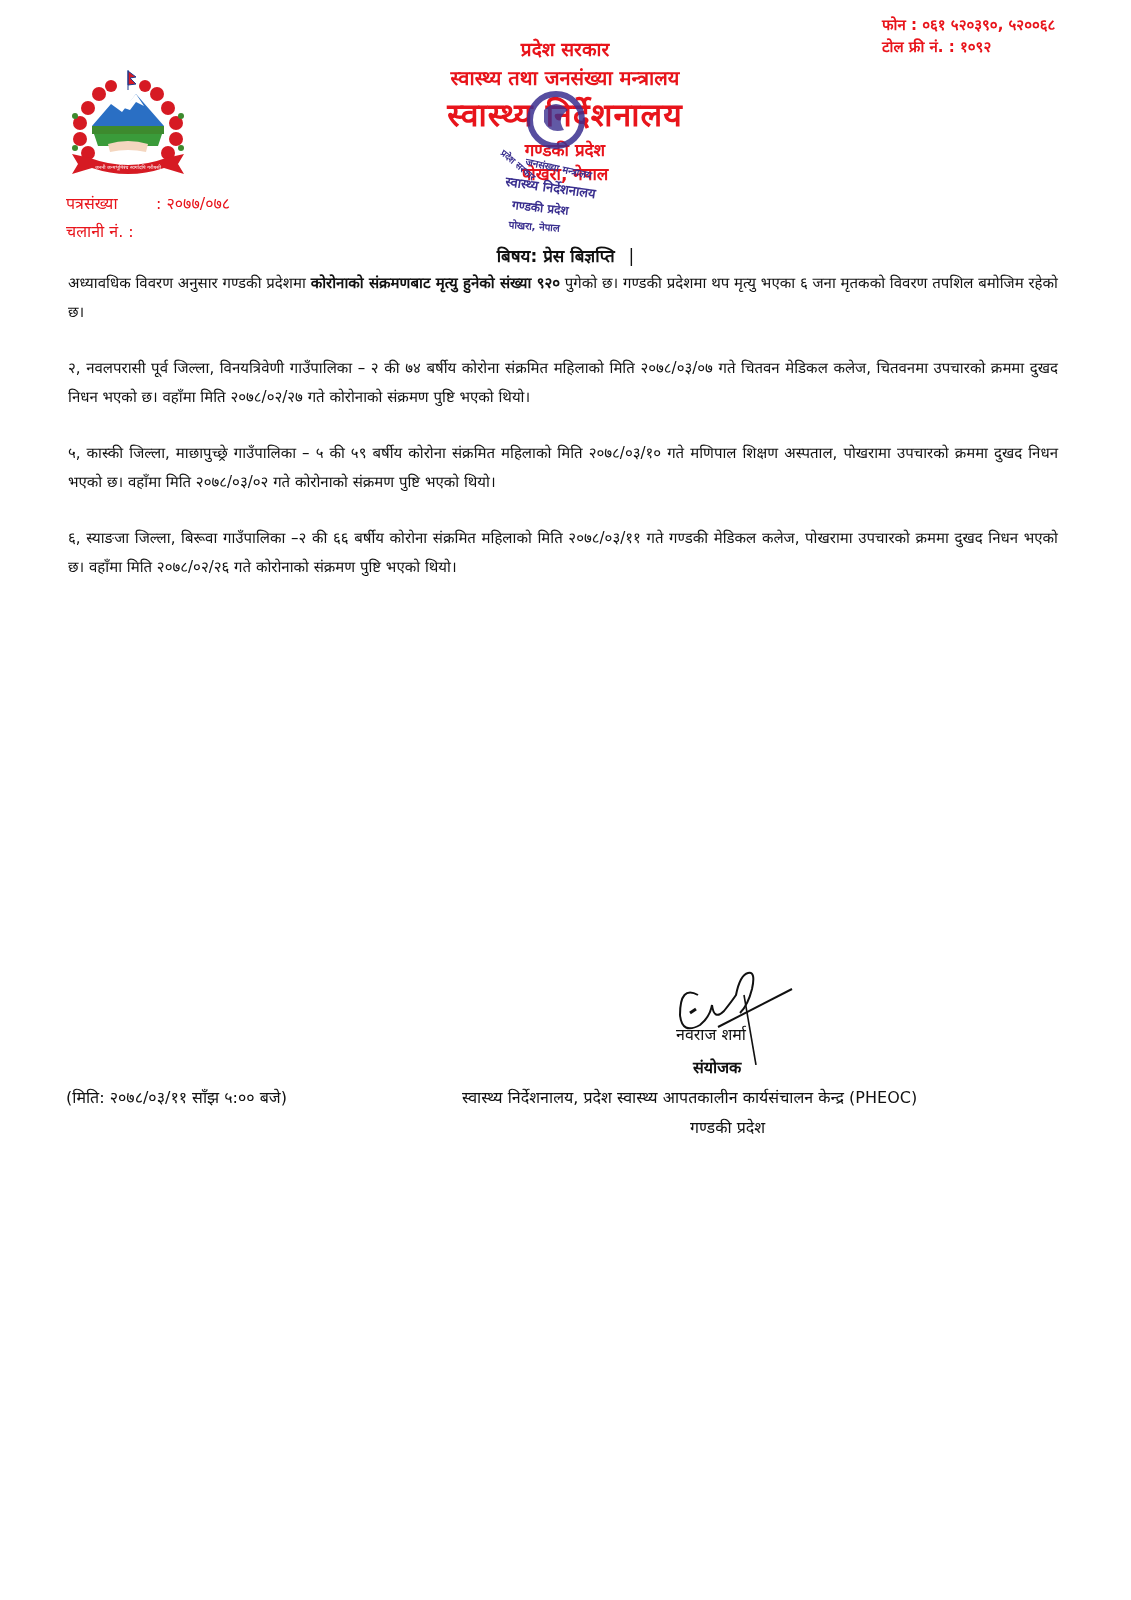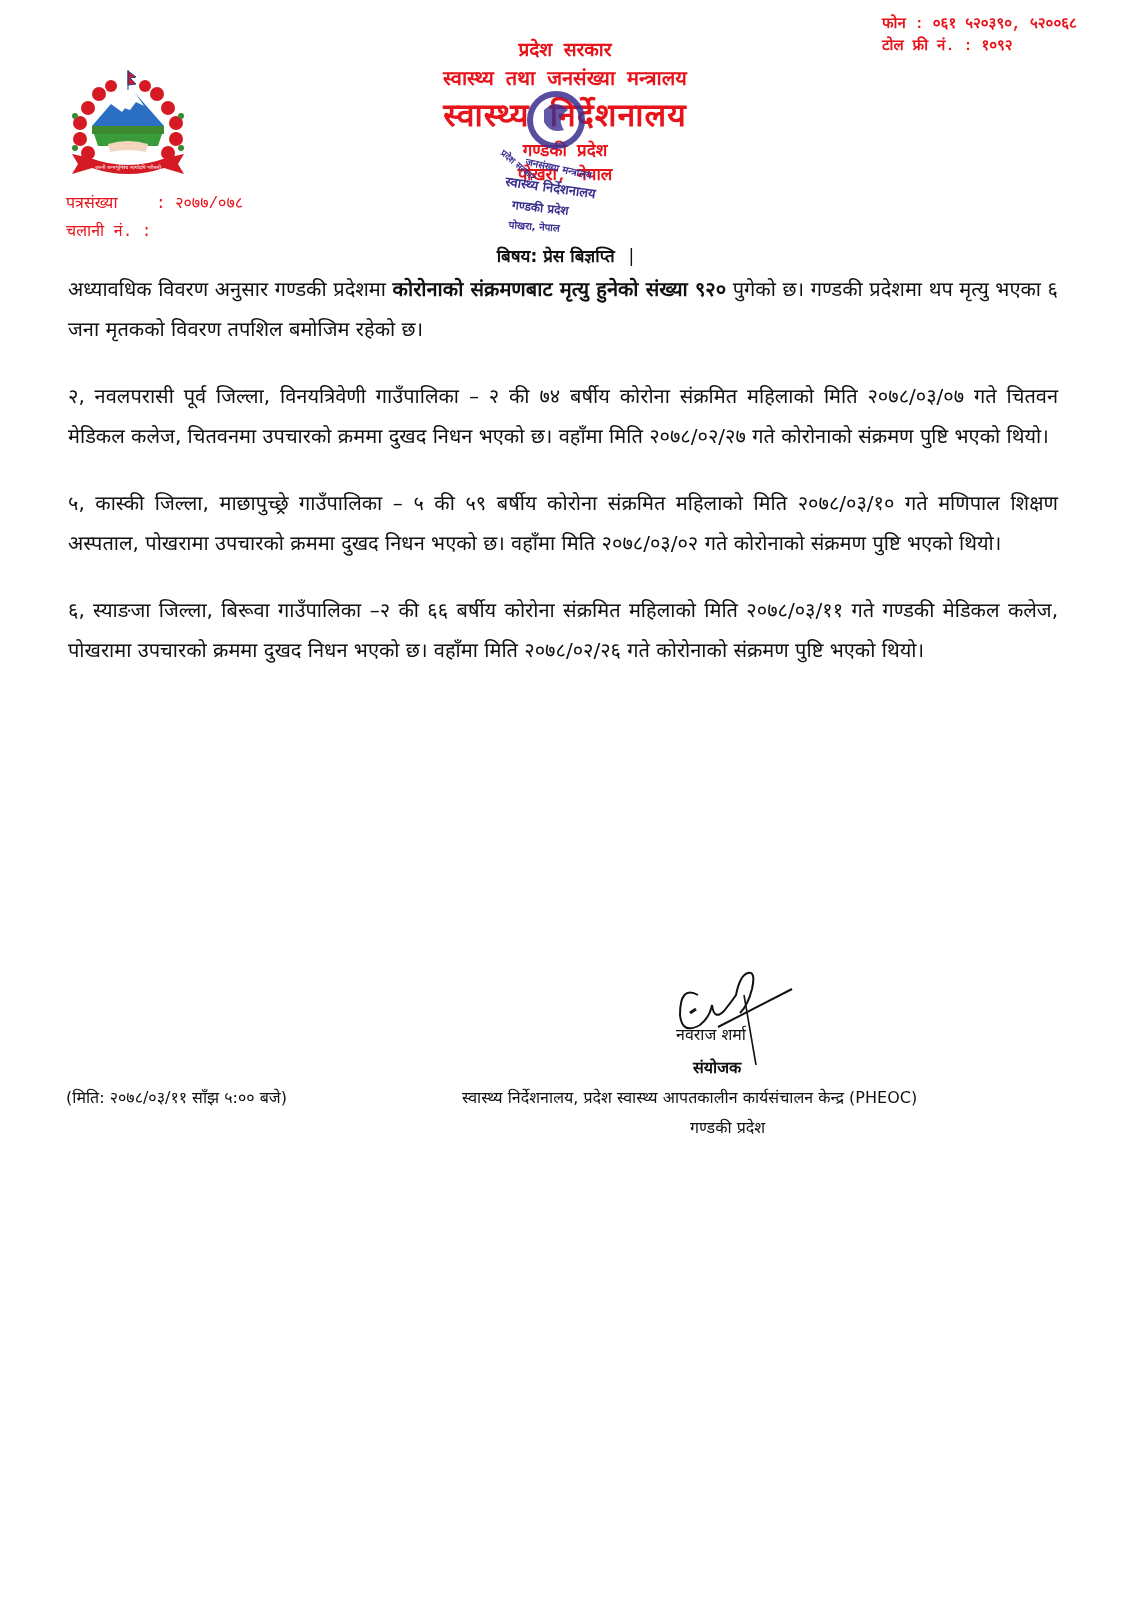--- a/index.html
+++ b/index.html
@@ -8,21 +8,21 @@
       background: #ffffff;
     }
     body {
       width: 1131px;
       height: 1600px;
       position: relative;
       overflow: hidden;
       font-family: "DejaVu Sans", "Liberation Sans", sans-serif;
       color: #111111;
     }
-    .red { color: #e8141b; font-family: Liberation Mono, monospace; }
+    .red { color: #e8141b; }
     .contact {
       position: absolute;
       left: 882px;
       top: 14px;
       font-size: 15px;
       line-height: 22px;
       font-weight: bold;
     }
     .emblem {
       position: absolute;
@@ -67,22 +67,22 @@
       text-align: center;
       font-size: 17px;
       font-weight: bold;
     }
     .subject .bar { font-weight: normal; margin-left: 14px; }
     .body {
       position: absolute;
       left: 68px;
       top: 269px;
       width: 990px;
-      font-size: 20px;
-      line-height: 40px;
+      font-size: 15px;
+      line-height: 29px;
     }
     .para { margin: 0 0 27px 0; text-align: justify; }
     .para b { font-weight: bold; }
     .sign {
       position: absolute;
       left: 640px;
       top: 965px;
       width: 200px;
       height: 100px;
     }

